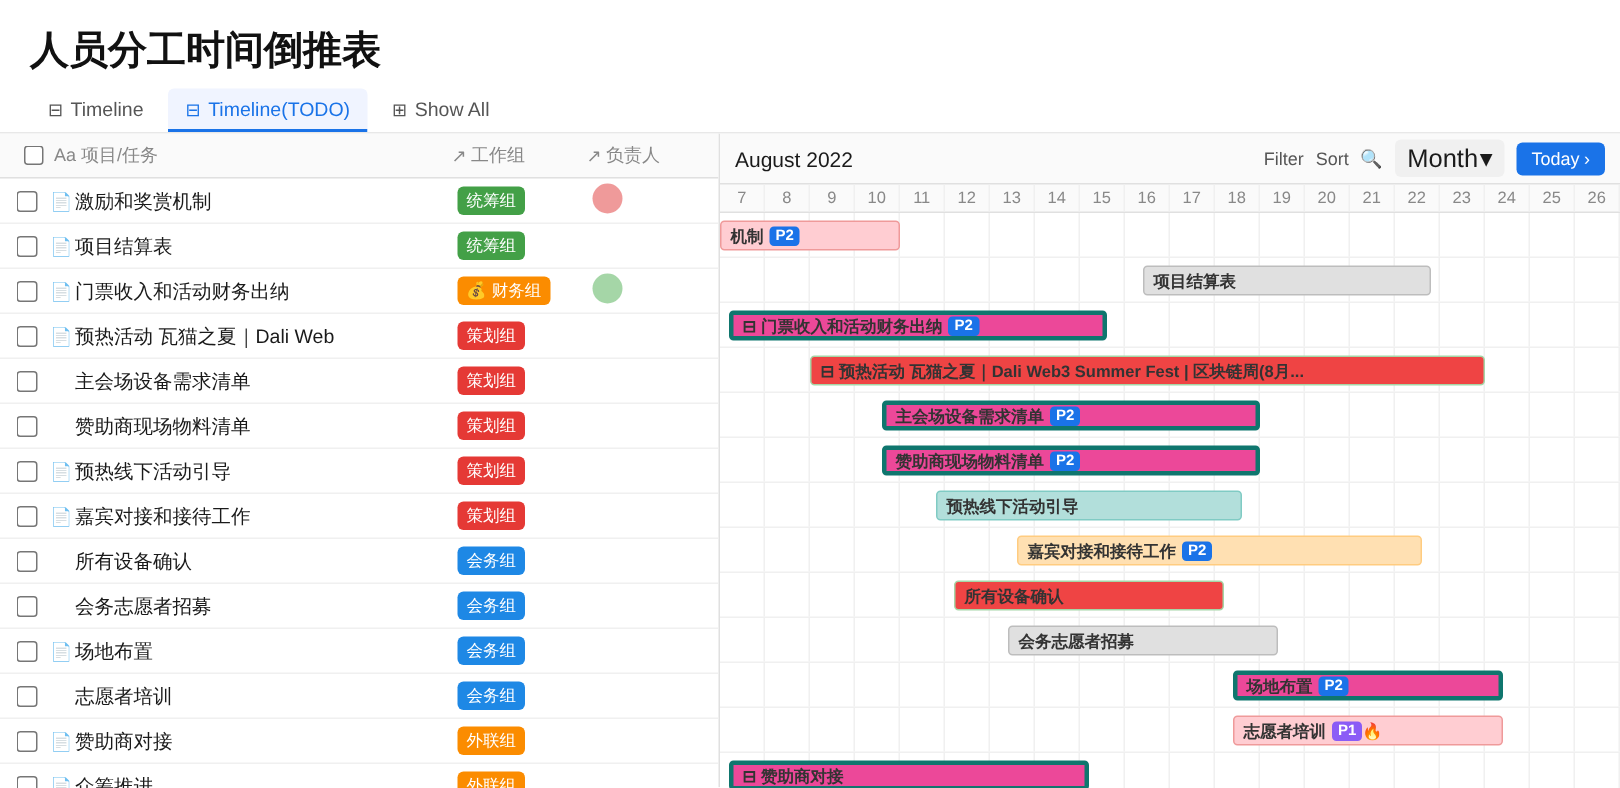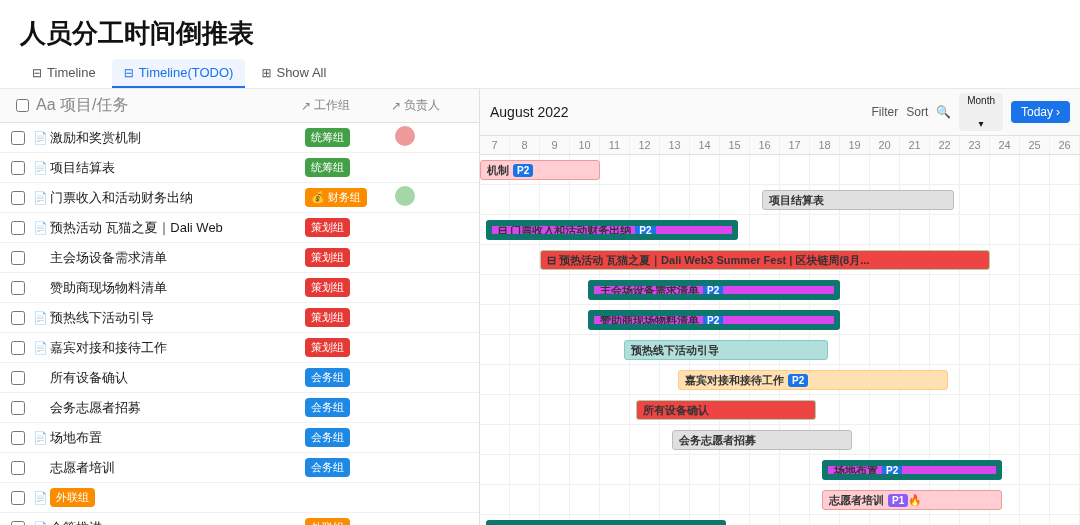--- a/index.html
+++ b/index.html
@@ -18,21 +18,21 @@
     
     
     .main { display: flex; flex: 1; overflow: hidden; }
     
     
     .left-panel { width: 480px; min-width: 480px; border-right: 1px solid #e0e0e0; display: flex; flex-direction: column; overflow: hidden; }
     
     
     .left-header { display: flex; align-items: center; padding: 6px 8px; border-bottom: 1px solid #e0e0e0; background: #fafafa; }
     .left-header-checkbox { width: 28px; display: flex; justify-content: center; }
-    .left-header-project { flex: 1; display: flex; align-items: center; gap: 4px; font-size: 16px; color: #888; }
+    .left-header-project { flex: 1; display: flex; align-items: center; gap: 4px; font-size: 12px; color: #888; }
     .left-header-workgroup { width: 90px; font-size: 12px; color: #888; display: flex; align-items: center; gap: 3px; }
     .left-header-assignee { width: 80px; font-size: 12px; color: #888; display: flex; align-items: center; gap: 3px; }
     
     
     .rows { overflow-y: auto; flex: 1; }
     .row { display: flex; align-items: center; height: 30px; border-bottom: 1px solid #f0f0f0; padding: 0 4px; }
     .row-checkbox { width: 28px; display: flex; justify-content: center; }
     .row-checkbox input { width: 14px; height: 14px; cursor: pointer; }
     .row-icon { width: 18px; display: flex; justify-content: center; font-size: 12px; color: #888; }
     .row-name { flex: 1; font-size: 13px; white-space: nowrap; overflow: hidden; text-overflow: ellipsis; }
@@ -47,34 +47,34 @@
     
     
     .right-panel { flex: 1; display: flex; flex-direction: column; overflow: hidden; }
     
     
     .gantt-header { border-bottom: 1px solid #e0e0e0; background: #fafafa; }
     .gantt-top { display: flex; align-items: center; justify-content: space-between; padding: 4px 10px; border-bottom: 1px solid #e0e0e0; }
     .gantt-month-title { font-weight: 400; font-size: 14px; }
     .gantt-controls { display: flex; align-items: center; gap: 8px; }
     .filter-btn { display: flex; align-items: flex-start; gap: 4px; font-size: 12px; color: #555; cursor: pointer; }
-    .month-selector { display: flex; align-items: center; gap: 12px; background: #f0f0f0; border-radius: 4px; padding: 2px 8px; font-size: 10px; cursor: pointer; flex-direction: column; }
+    .month-selector { display: flex; align-items: center; gap: 1px; background: #f0f0f0; border-radius: 4px; padding: 2px 8px; font-size: 17px; cursor: pointer; }
     .today-btn { background: #1a73e8; color: #fff; border-radius: 4px; padding: 4px 10px; font-size: 12px; cursor: pointer; display: flex; align-items: center; gap: 3px; }
     
     .gantt-dates { display: flex; padding: 0; }
     .gantt-date { flex: 1; text-align: center; font-size: 11px; color: #888; padding: 3px 0; border-right: 1px solid #f0f0f0; }
     
     
     .gantt-body { flex: 1; overflow-y: auto; overflow-x: hidden; position: relative; font-weight: bold; }
     .gantt-row { position: relative; height: 30px; border-bottom: 1px solid #f0f0f0; display: flex; }
     .gantt-cell { flex: 1; border-right: 1px solid #f0f0f0; }
     
     .gantt-bar-container { position: absolute; top: 0; left: 0; right: 0; bottom: 0; pointer-events: none; }
     .gantt-bar { position: absolute; height: 20px; top: 5px; border-radius: 3px; display: flex; align-items: center; padding: 0 6px; font-size: 11px; color: #333; white-space: nowrap; overflow: hidden; }
-    .bar-blue { background: #d946ef; border: 6px solid #0f766e; }
+    .bar-blue { background: #ec4899; border: 3px solid #0f766e; }
     .bar-green { background: #ef4444; border: 1px solid #a5d6a7; }
     .bar-orange { background: #ffe0b2; border: 1px solid #ffcc80; }
     .bar-gray { background: #e0e0e0; border: 1px solid #bdbdbd; }
     .bar-red { background: #ffcdd2; border: 1px solid #ef9a9a; }
     .bar-teal { background: #b2dfdb; border: 1px solid #80cbc4; }
     
     .p2-badge { background: #1a73e8; color: #fff; font-size: 10px; padding: 1px 4px; border-radius: 3px; margin-left: 4px; }
     .p1-badge { background: #8b5cf6; color: #fff; font-size: 10px; padding: 1px 4px; border-radius: 3px; margin-left: 4px; }
     
     .assignee-avatar { width: 20px; height: 20px; border-radius: 50%; background: #e0e0e0; display: inline-block; }
@@ -242,20 +242,21 @@
           <div class="row-name">志愿者培训</div>
           <div class="row-workgroup"><span class="tag tag-blue">会务组</span></div>
           <div class="row-assignee"></div>
         </div>
 
         <div class="row">
           <div class="row-checkbox">
               <input type="checkbox" style="">
             </div>
           <div class="row-icon">📄</div>
+          <div class="row-name">赞助商对接</div>
           <div class="row-workgroup"><span class="tag" style="background:#fb8c00">外联组</span></div>
           <div class="row-assignee"></div>
         </div>
 
         <div class="row">
           <div class="row-checkbox">
               <input type="checkbox" style="">
             </div>
           <div class="row-icon">📄</div>
           <div class="row-name">众筹推进</div>

